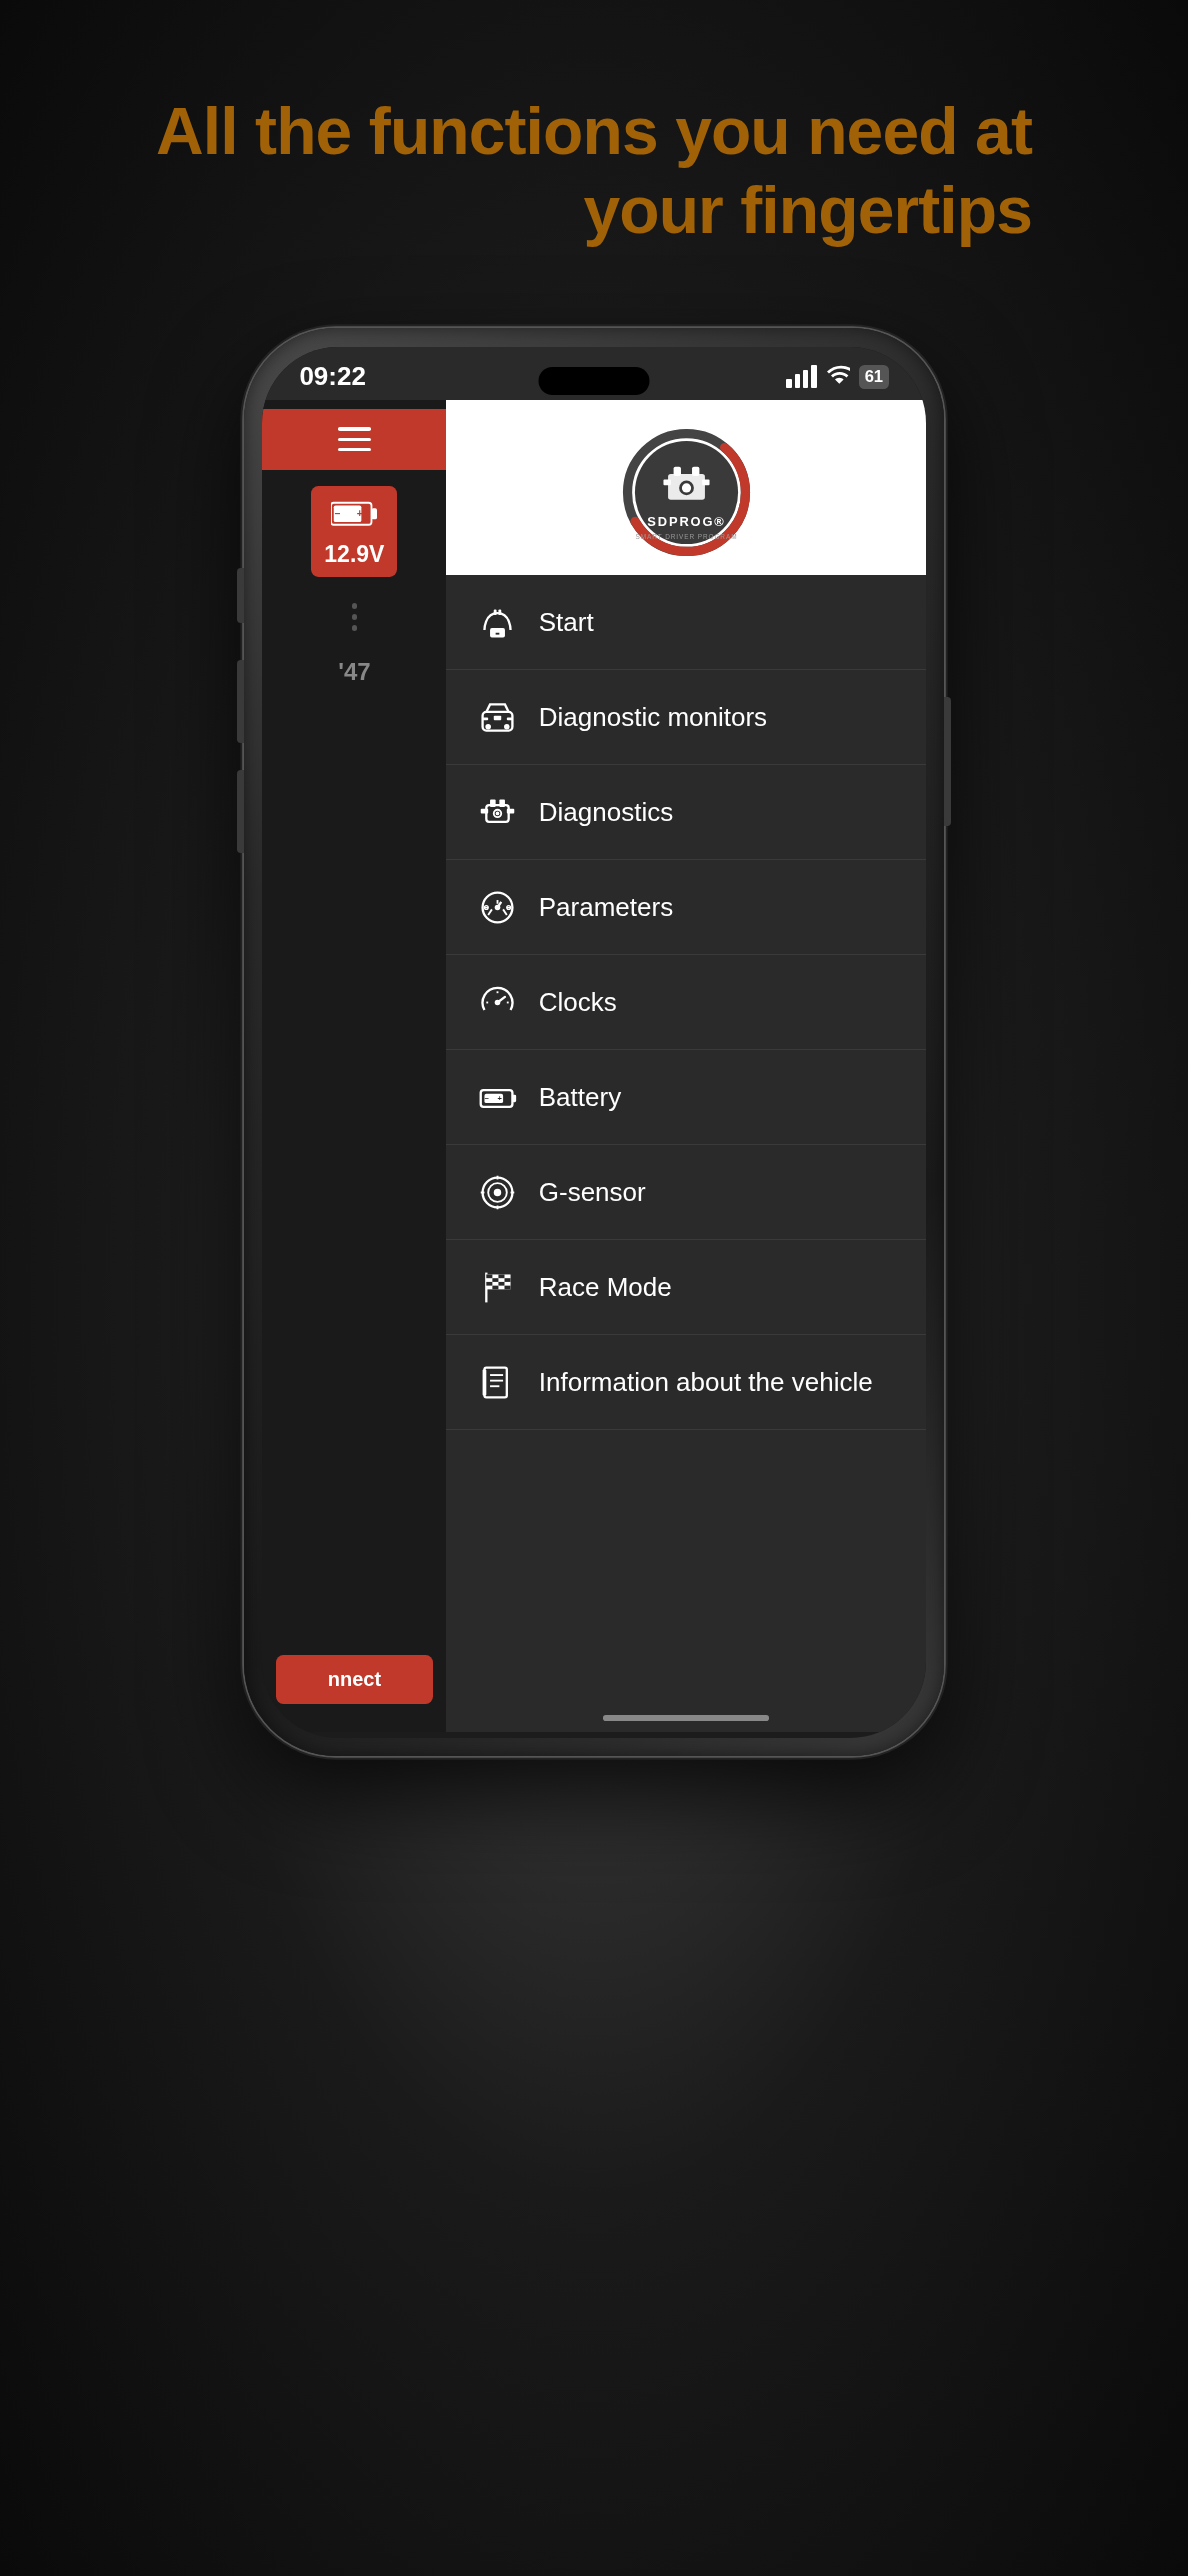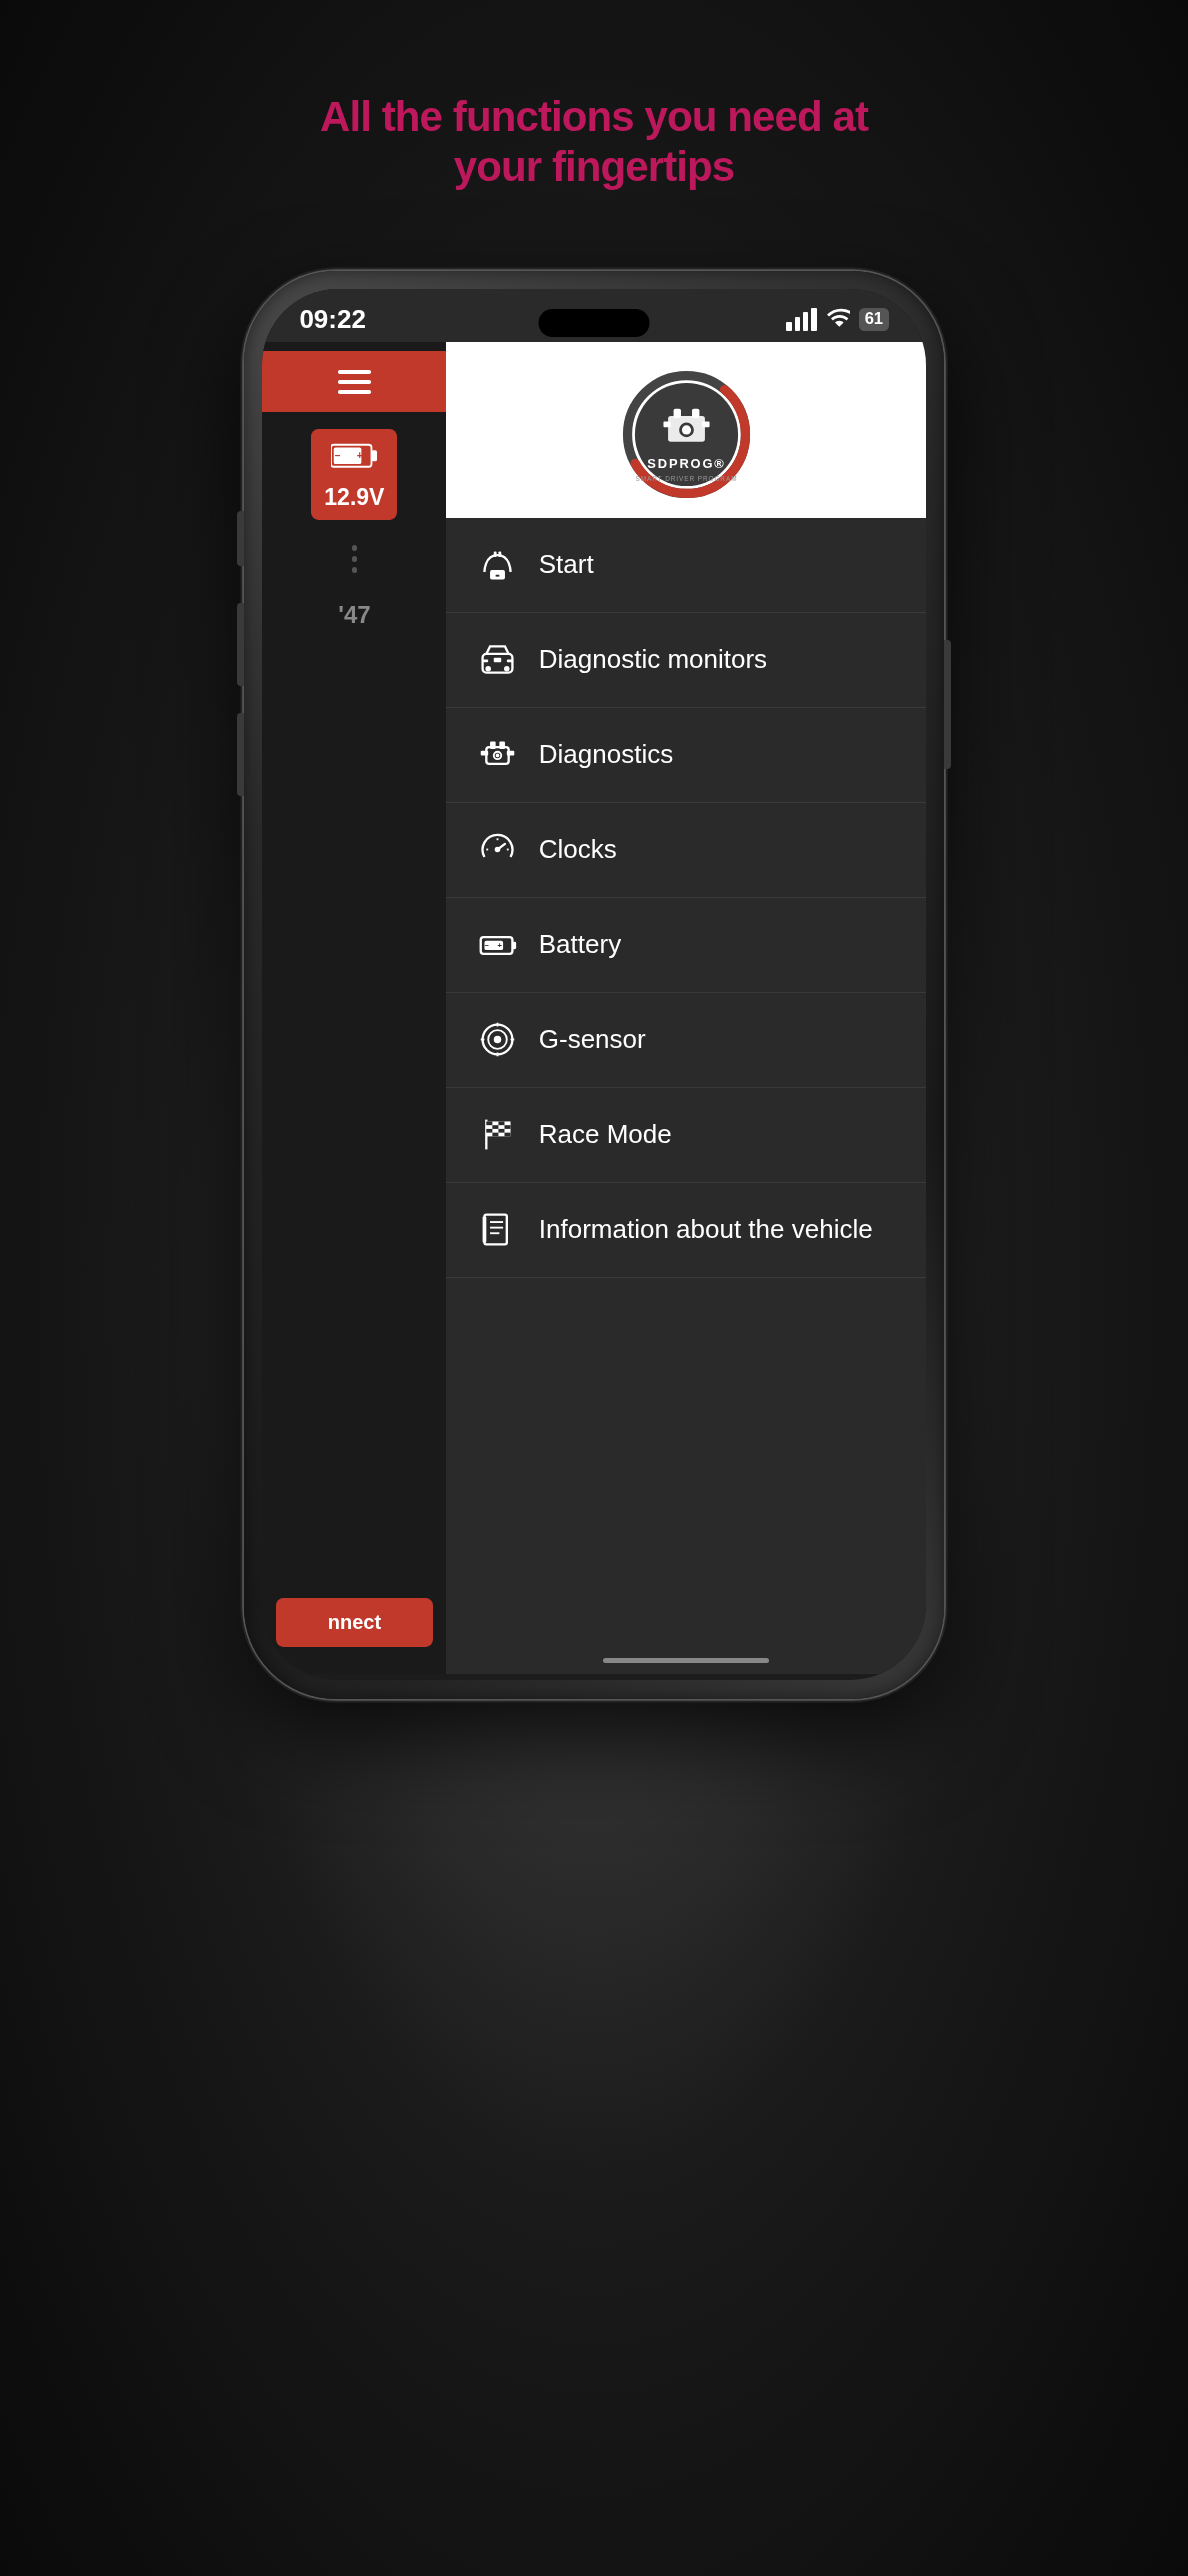--- a/index.html
+++ b/index.html
@@ -10,24 +10,24 @@
       background: radial-gradient(ellipse at center, #4a4a4a 0%, #1a1a1a 50%, #0a0a0a 100%);
       display: flex;
       flex-direction: column;
       align-items: center;
       font-family: -apple-system, BlinkMacSystemFont, 'Helvetica Neue', Arial, sans-serif;
       overflow: hidden;
       position: relative;
     }
 
     .headline {
-      color: #be185d;
-      font-size: 42px;
+      color: #a16207;
+      font-size: 66px;
       font-weight: 800;
-      text-align: center;
+      text-align: right;
       padding: 92px 74px 55px;
       line-height: 1.2;
       letter-spacing: -0.9px;
     }
 
     .phone-wrapper {
       position: relative;
       width: 700px;
       height: 1428px;
       margin-top: 23px;
@@ -485,20 +485,37 @@
                 <rect x="24" y="8" width="6" height="8" rx="1" fill="white"></rect>
                 <rect x="4" y="18" width="8" height="5" rx="1" fill="white"></rect>
                 <rect x="32" y="18" width="8" height="5" rx="1" fill="white"></rect>
                 <circle cx="22" cy="23" r="4" fill="none" stroke="white" stroke-width="2"></circle>
                 <circle cx="22" cy="23" r="2" fill="white"></circle>
               </svg>
             </div>
             <span class="menu-label">Diagnostics</span>
           </div>
 
+          <div class="menu-item">
+            <div class="menu-icon">
+              <svg viewBox="0 0 44 44" fill="white">
+                <circle cx="22" cy="22" r="16" fill="none" stroke="white" stroke-width="2.5"></circle>
+                <path d="M12 30 L16 24" stroke="white" stroke-width="2"></path>
+                <path d="M22 14 L22 18" stroke="white" stroke-width="2"></path>
+                <path d="M32 30 L28 24" stroke="white" stroke-width="2"></path>
+                <circle cx="22" cy="22" r="3" fill="white"></circle>
+                <path d="M22 22 L26 16" stroke="white" stroke-width="2.5"></path>
+                <circle cx="10" cy="22" r="2" fill="none" stroke="white" stroke-width="1.5"></circle>
+                <circle cx="34" cy="22" r="2" fill="none" stroke="white" stroke-width="1.5"></circle>
+                <line x1="8" y1="22" x2="12" y2="22" stroke="white" stroke-width="1.5"></line>
+                <line x1="32" y1="22" x2="36" y2="22" stroke="white" stroke-width="1.5"></line>
+              </svg>
+            </div>
+            <span class="menu-label">Parameters</span>
+          </div>
 
           <div class="menu-item">
             <div class="menu-icon">
               <svg viewBox="0 0 44 44" fill="white">
                 <path d="M8 30 A16 16 0 1 1 36 30" fill="none" stroke="white" stroke-width="2.5"></path>
                 <line x1="22" y1="22" x2="30" y2="16" stroke="white" stroke-width="2.5" stroke-linecap="round"></line>
                 <circle cx="22" cy="22" r="3" fill="white"></circle>
                 <line x1="10" y1="22" x2="12" y2="22" stroke="white" stroke-width="2"></line>
                 <line x1="32" y1="22" x2="34" y2="22" stroke="white" stroke-width="2"></line>
                 <line x1="22" y1="10" x2="22" y2="12" stroke="white" stroke-width="2"></line>

